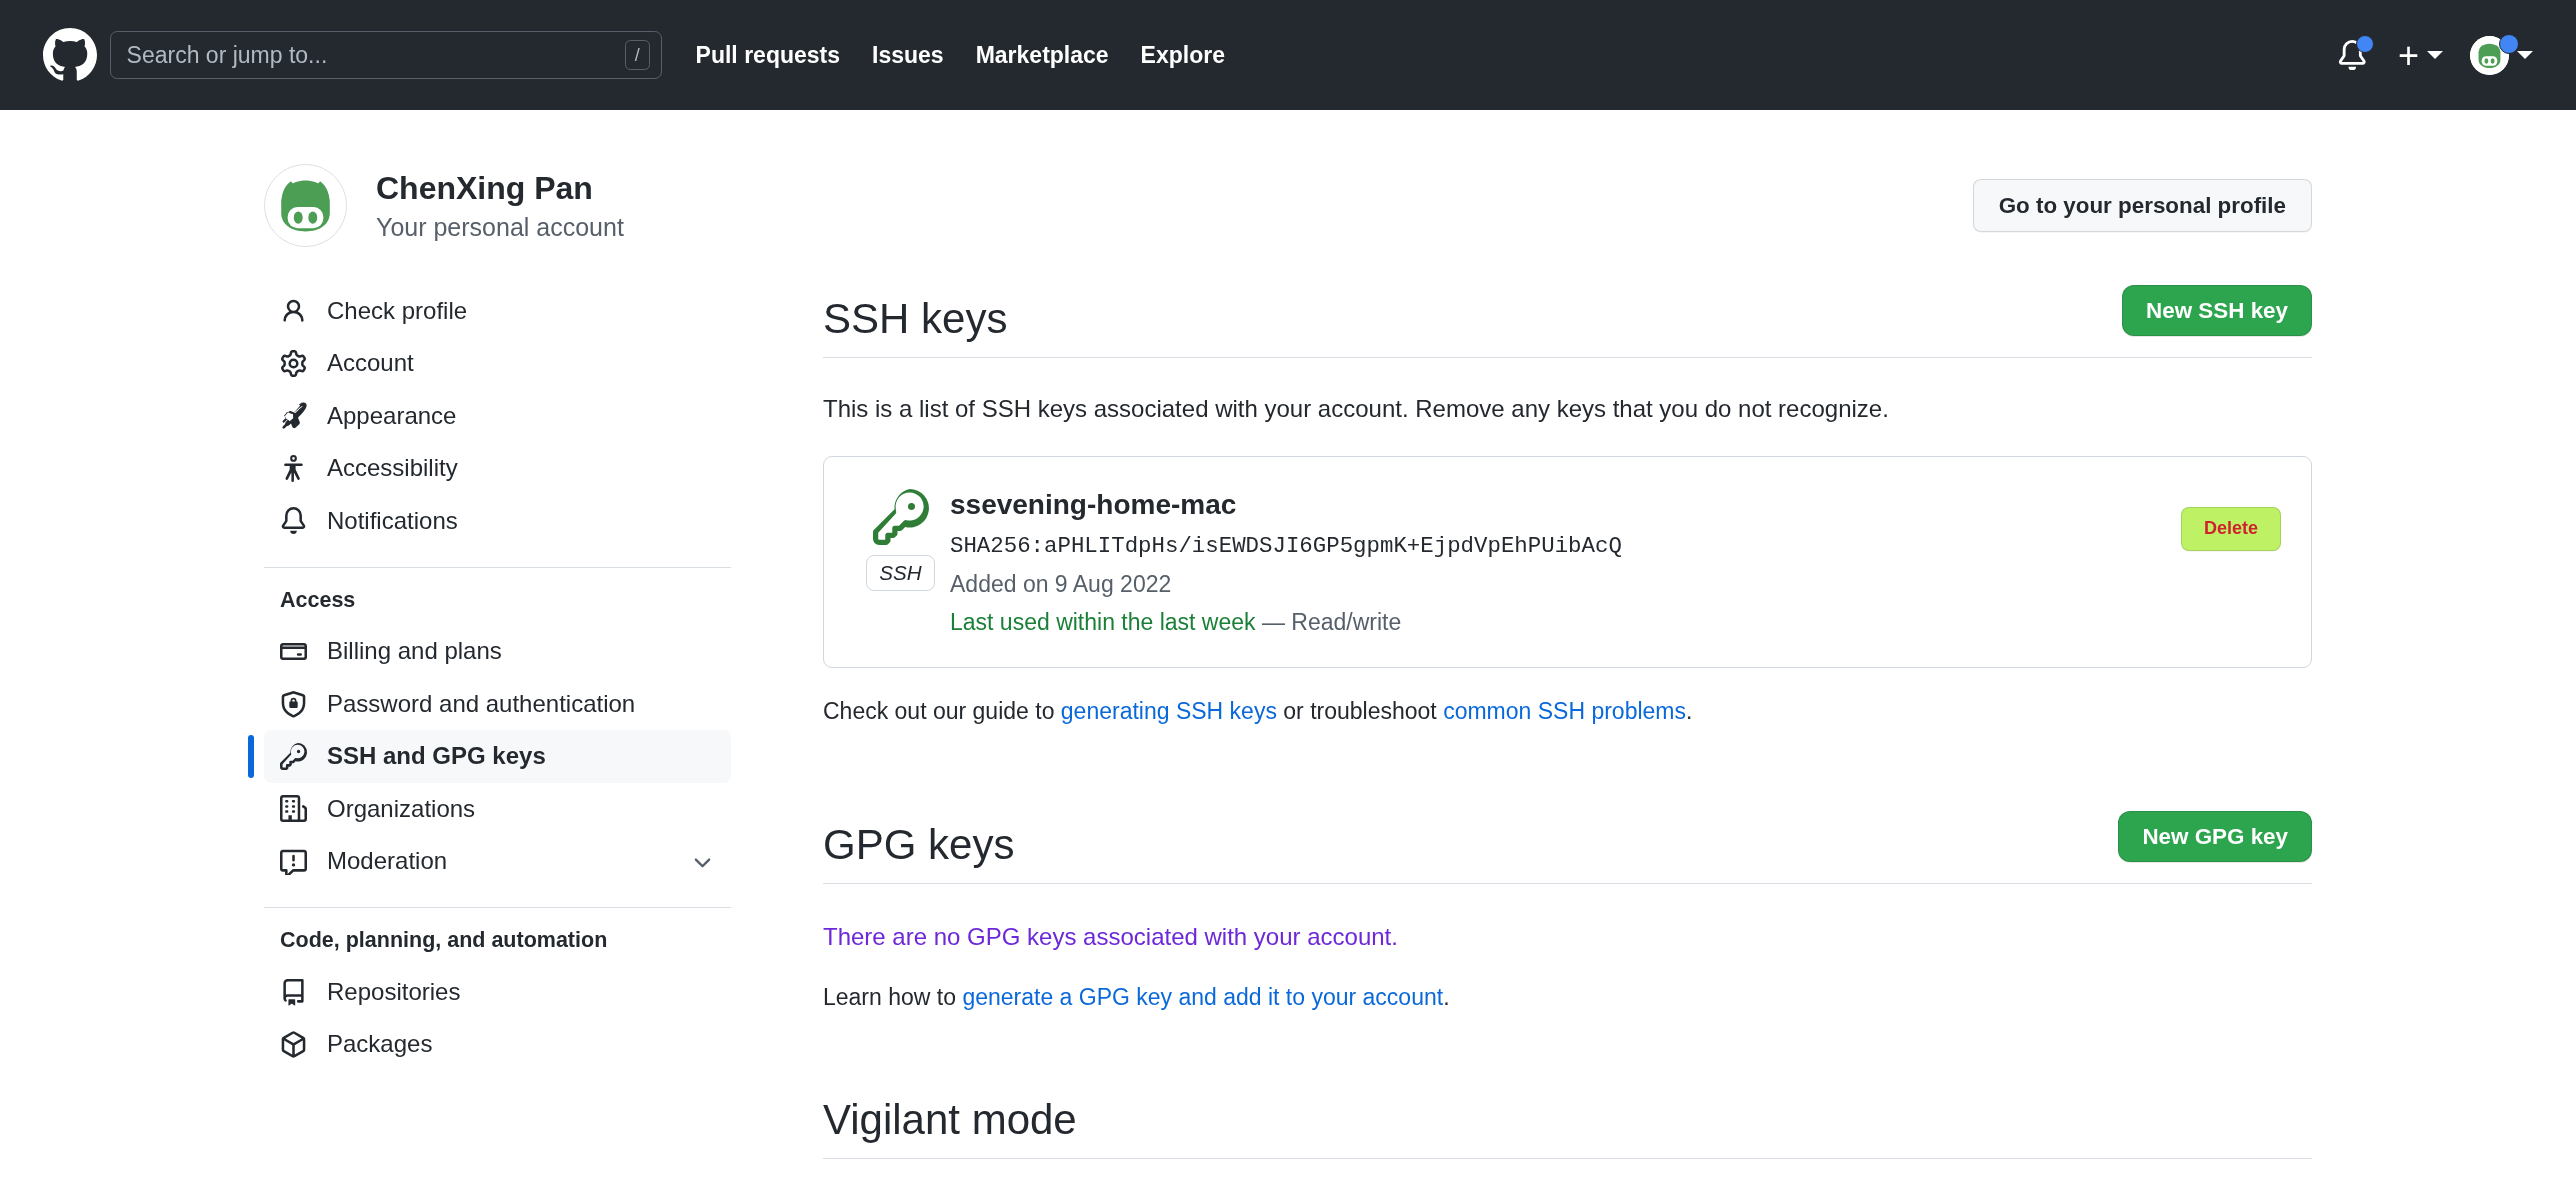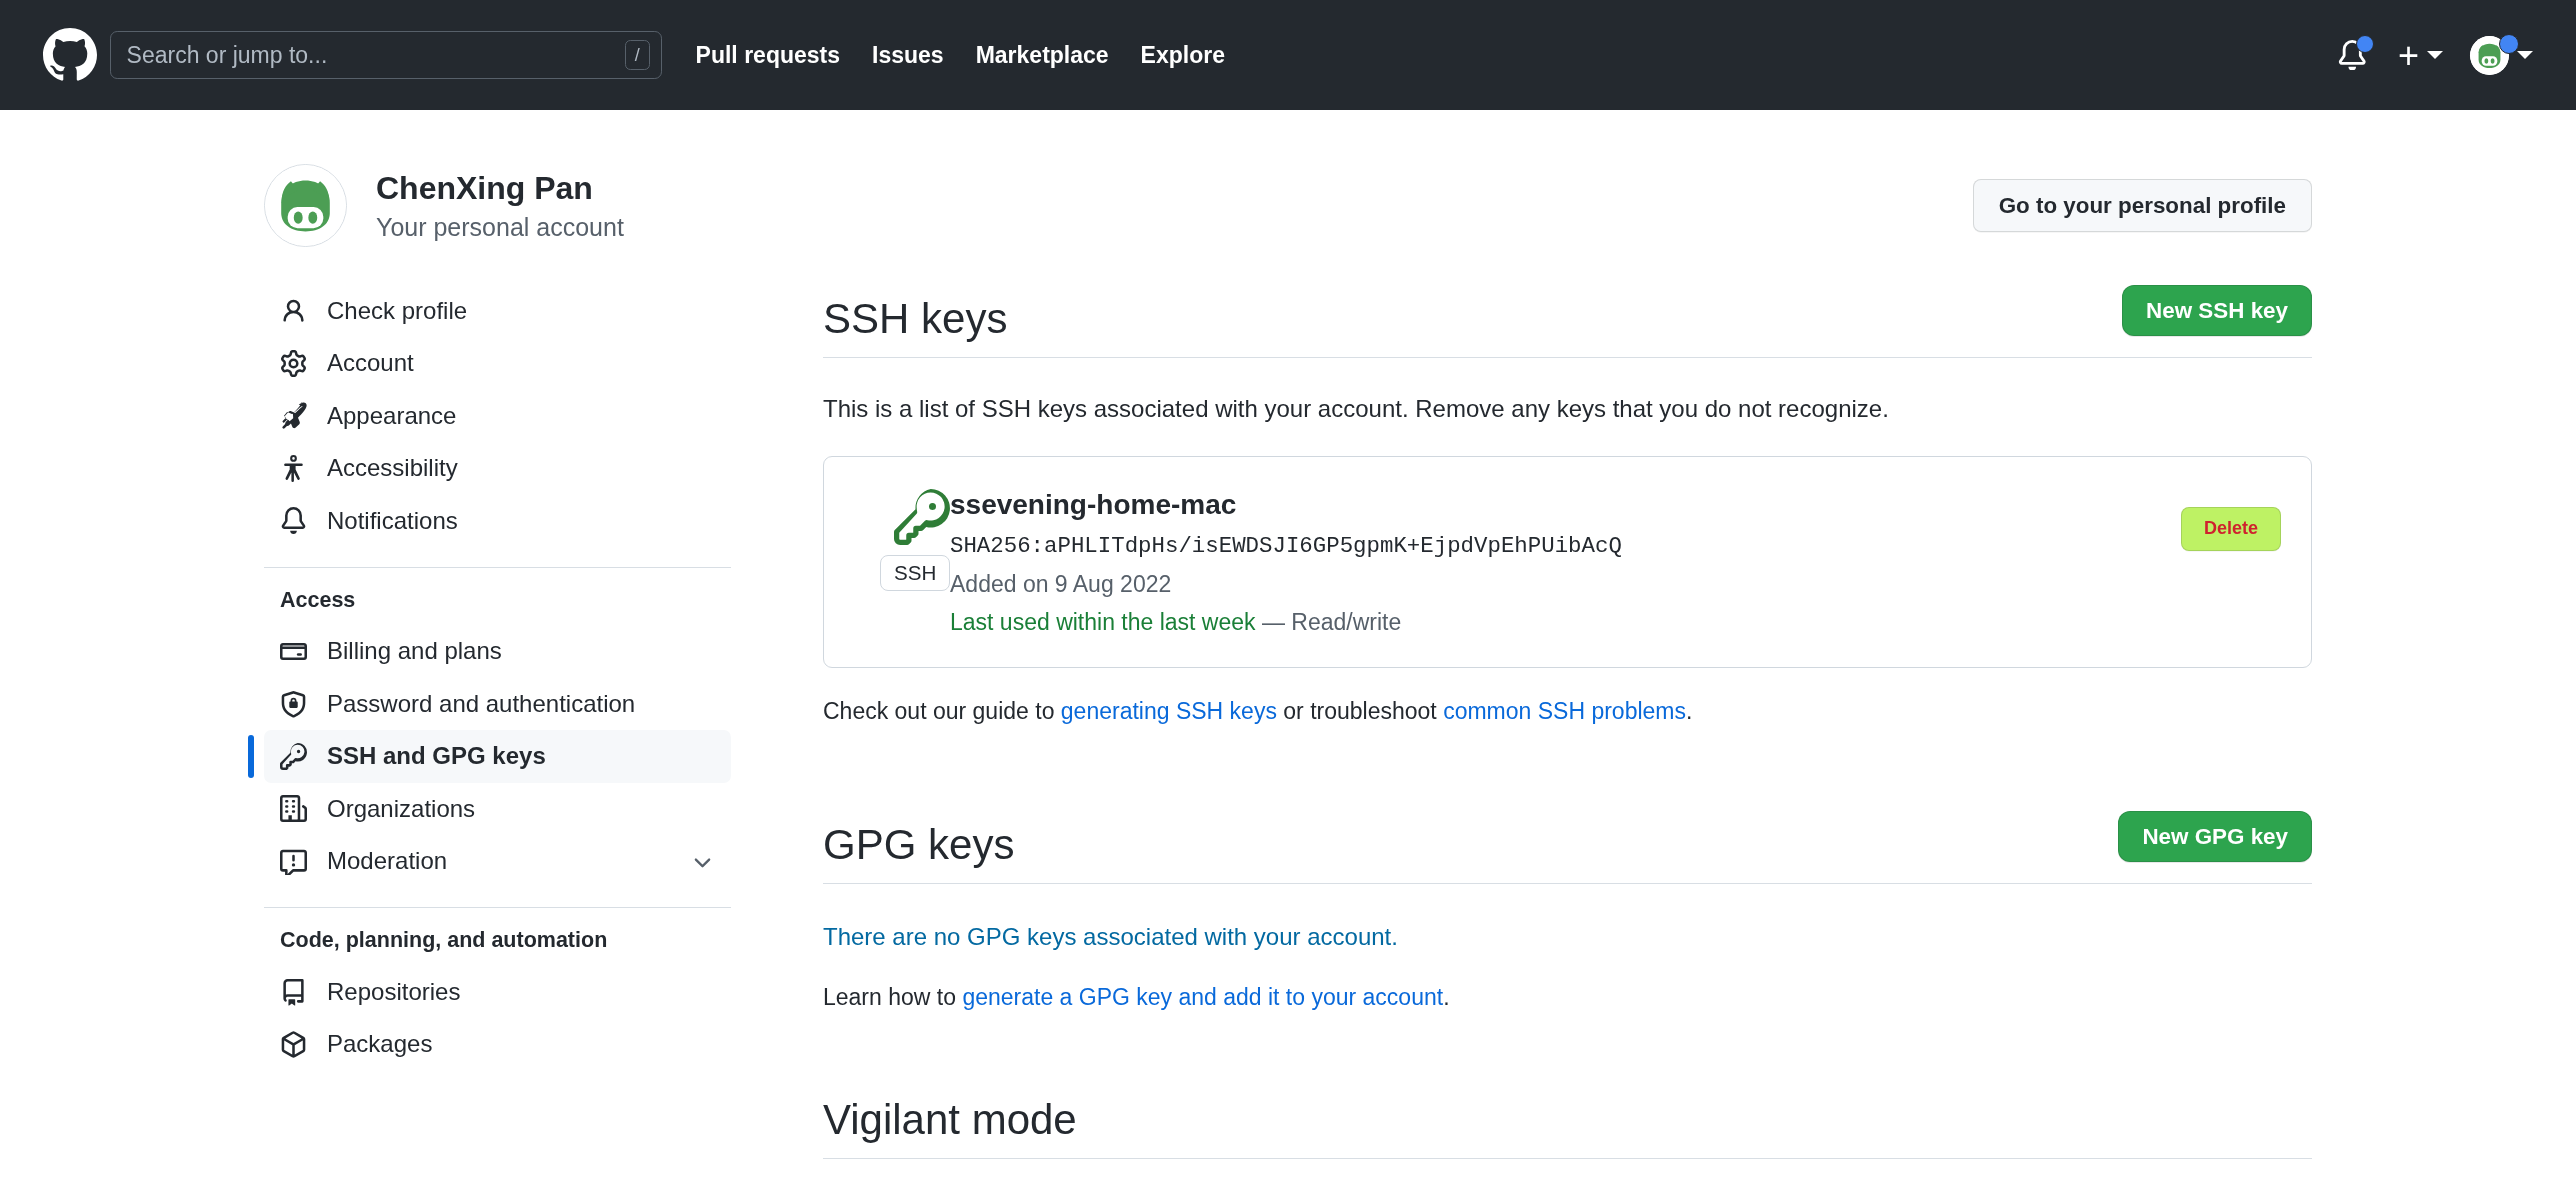--- a/index.html
+++ b/index.html
@@ -282,22 +282,23 @@
     display: flex;
     align-items: flex-start;
     padding: 27px 30.5px 27px 27px;
     min-height: 208px;
   }
   .key-icon-col {
     width: 99px;
     flex: 0 0 99px;
     display: flex;
     flex-direction: column;
-    align-items: flex-end;
+    align-items: center;
     padding-top: 5.4px;
+    font-style: italic;
   }
   .key-glyph svg { width: 56px; height: 56px; }
   .ssh-badge {
     margin-top: 7.2px;
     border: 0.9px solid #d0d7de;
     border-radius: 8px;
     color: #24292f;
     font-size: 20.6px;
     padding: 3.6px 12.6px;
     line-height: 1.3;
@@ -349,21 +350,21 @@
     font-size: 23px;
     color: #24292f;
     margin-top: 27px;
     line-height: 1.45;
   }
   .lnk { color: #0969da; cursor: pointer; }
 
   .gpg-section { margin-top: 83px; }
   .gpg-empty {
     font-size: 24px;
-    color: #0369a1;
+    color: #6d28d9;
     margin-top: 36px;
     line-height: 1.4;
   }
   .gpg-learn {
     font-size: 23px;
     color: #24292f;
     margin-top: 27px;
     line-height: 1.45;
   }
   .vigilant-section { margin-top: 83px; }

